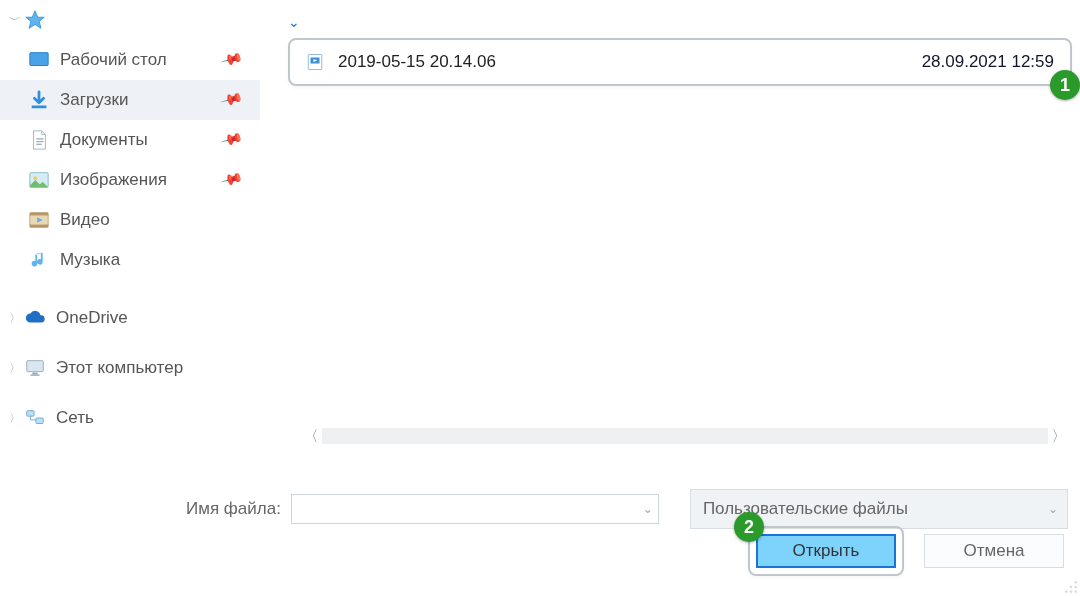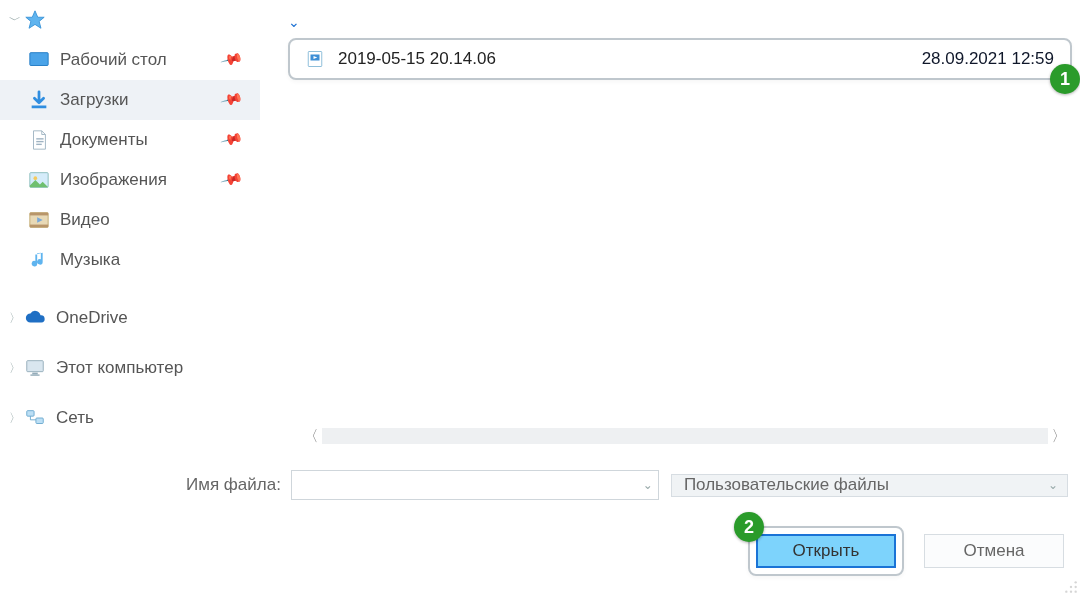--- a/index.html
+++ b/index.html
@@ -69,21 +69,21 @@
   }
   .group-chevron { margin-right: 6px; color:#2174d4; font-size:14px; }
 
   .file-row-wrap {
     position: relative;
     margin: 2px 8px 0 8px;
   }
   .file-row {
     display: flex;
     align-items: center;
-    height: 42px;
+    height: 48px;
     padding: 0 16px;
     border: 2px solid #bfc7cd;
     border-radius: 8px;
     background: #fff;
     box-shadow: 0 2px 4px rgba(0,0,0,0.04);
   }
   .file-icon {
     width: 18px; height: 18px;
     margin-right: 14px;
   }
@@ -127,21 +127,21 @@
   }
 
   .footer {
     position: absolute;
     left: 0; right: 0;
     top: 468px;
     height: 128px;
   }
   .filename-row {
     position: absolute;
-    left: 186px; right: 12px; top: 0;
+    left: 186px; right: 12px; top: 24px;
     height: 34px;
     display: flex;
     align-items: center;
   }
   .filename-label { color: #666; font-size: 17px; margin-right: 10px; }
   .filename-input-wrap {
     position: relative;
     width: 368px;
     height: 30px;
   }
@@ -155,23 +155,23 @@
   .filename-dd {
     position: absolute;
     right: 6px; top: 50%;
     transform: translateY(-50%);
     color: #9aa;
     font-size: 12px;
     pointer-events: none;
   }
   .filetype-wrap {
     position: relative;
-    margin-left: 12px;
+    margin-left: 31px;
     flex: 1;
-    height: 23px;
+    height: 40px;
   }
   .filetype {
     width: 100%; height: 100%;
     border: 1px solid #d7dde2;
     background: #f0f3f5;
     padding: 0 28px 0 12px;
     font-size: 17px;
     color: #666;
     display: flex;
     align-items: center;

